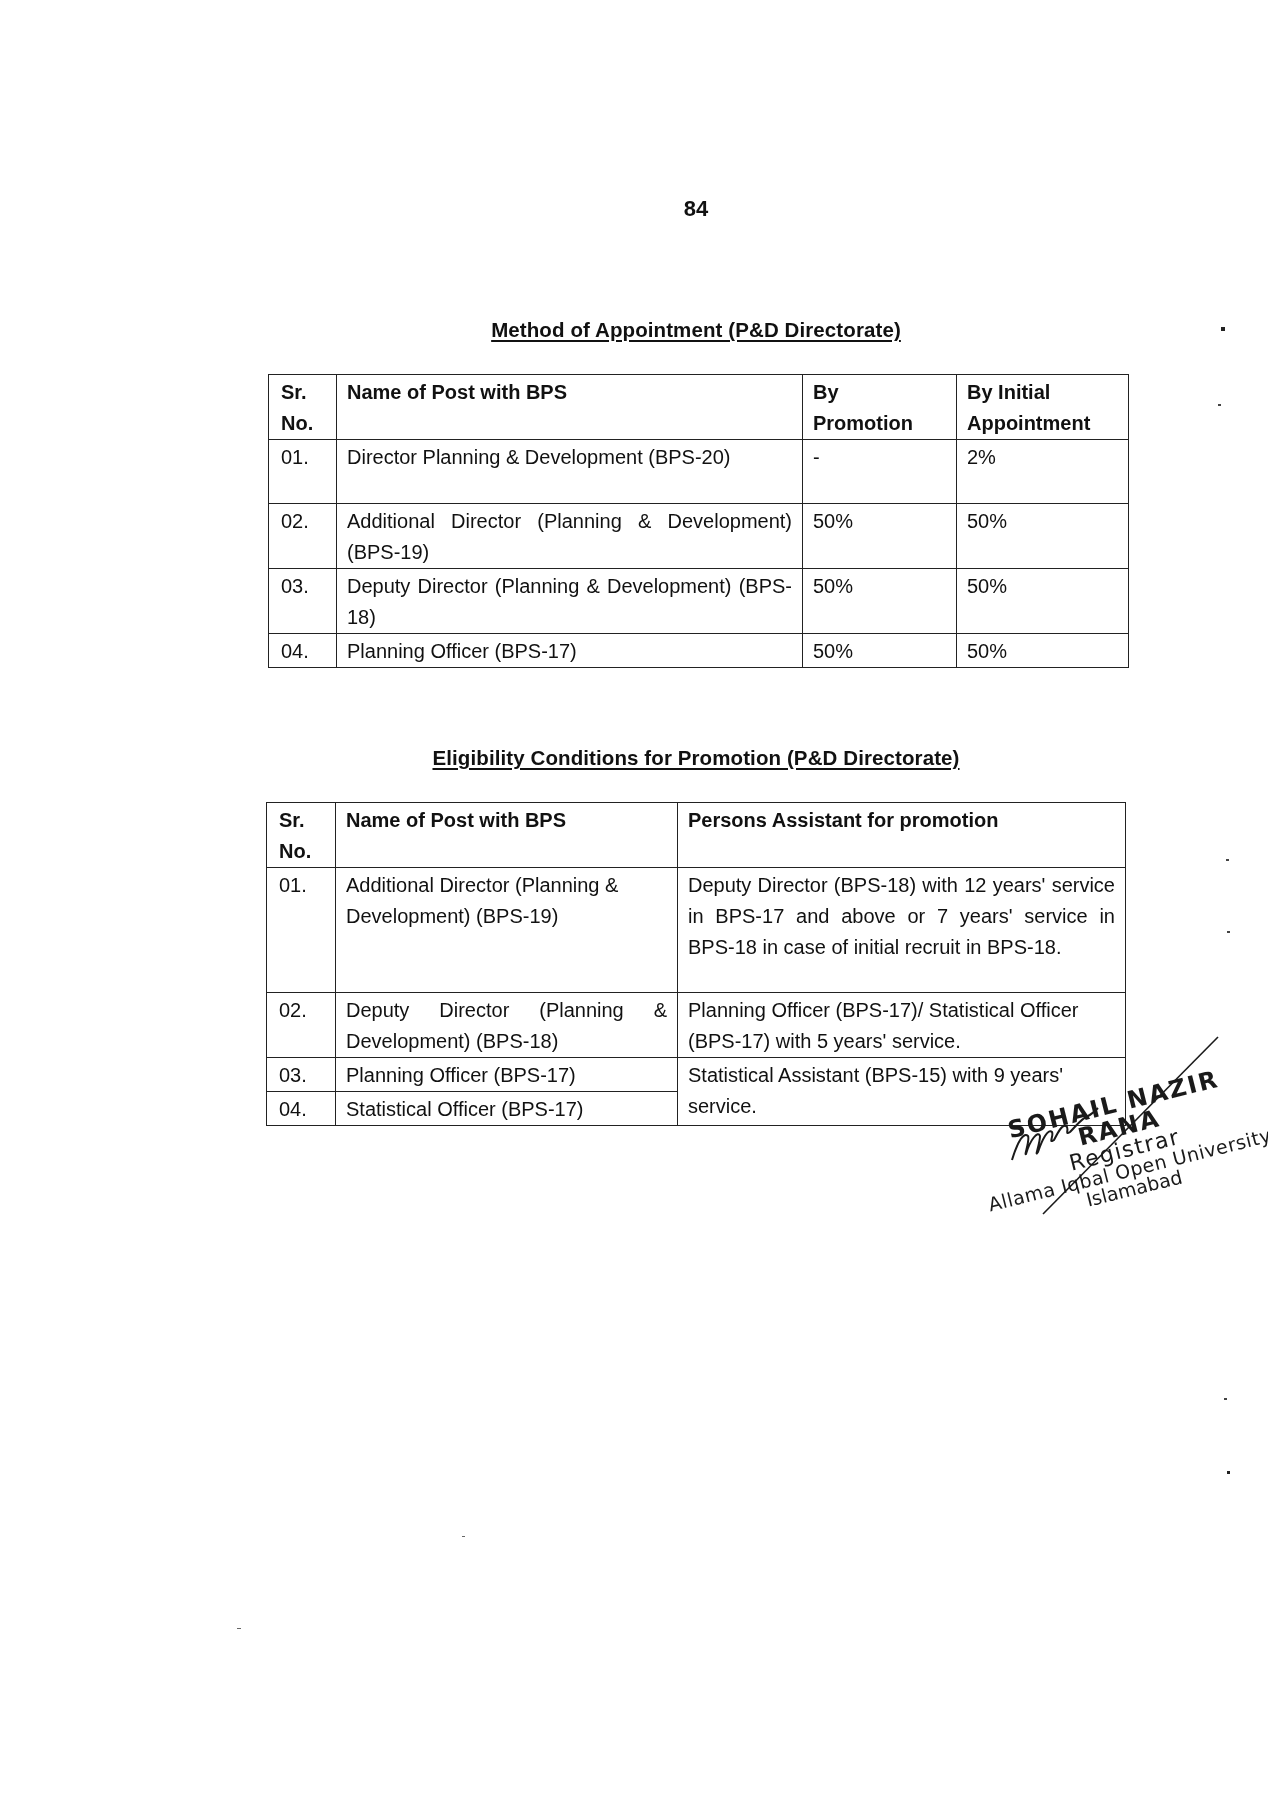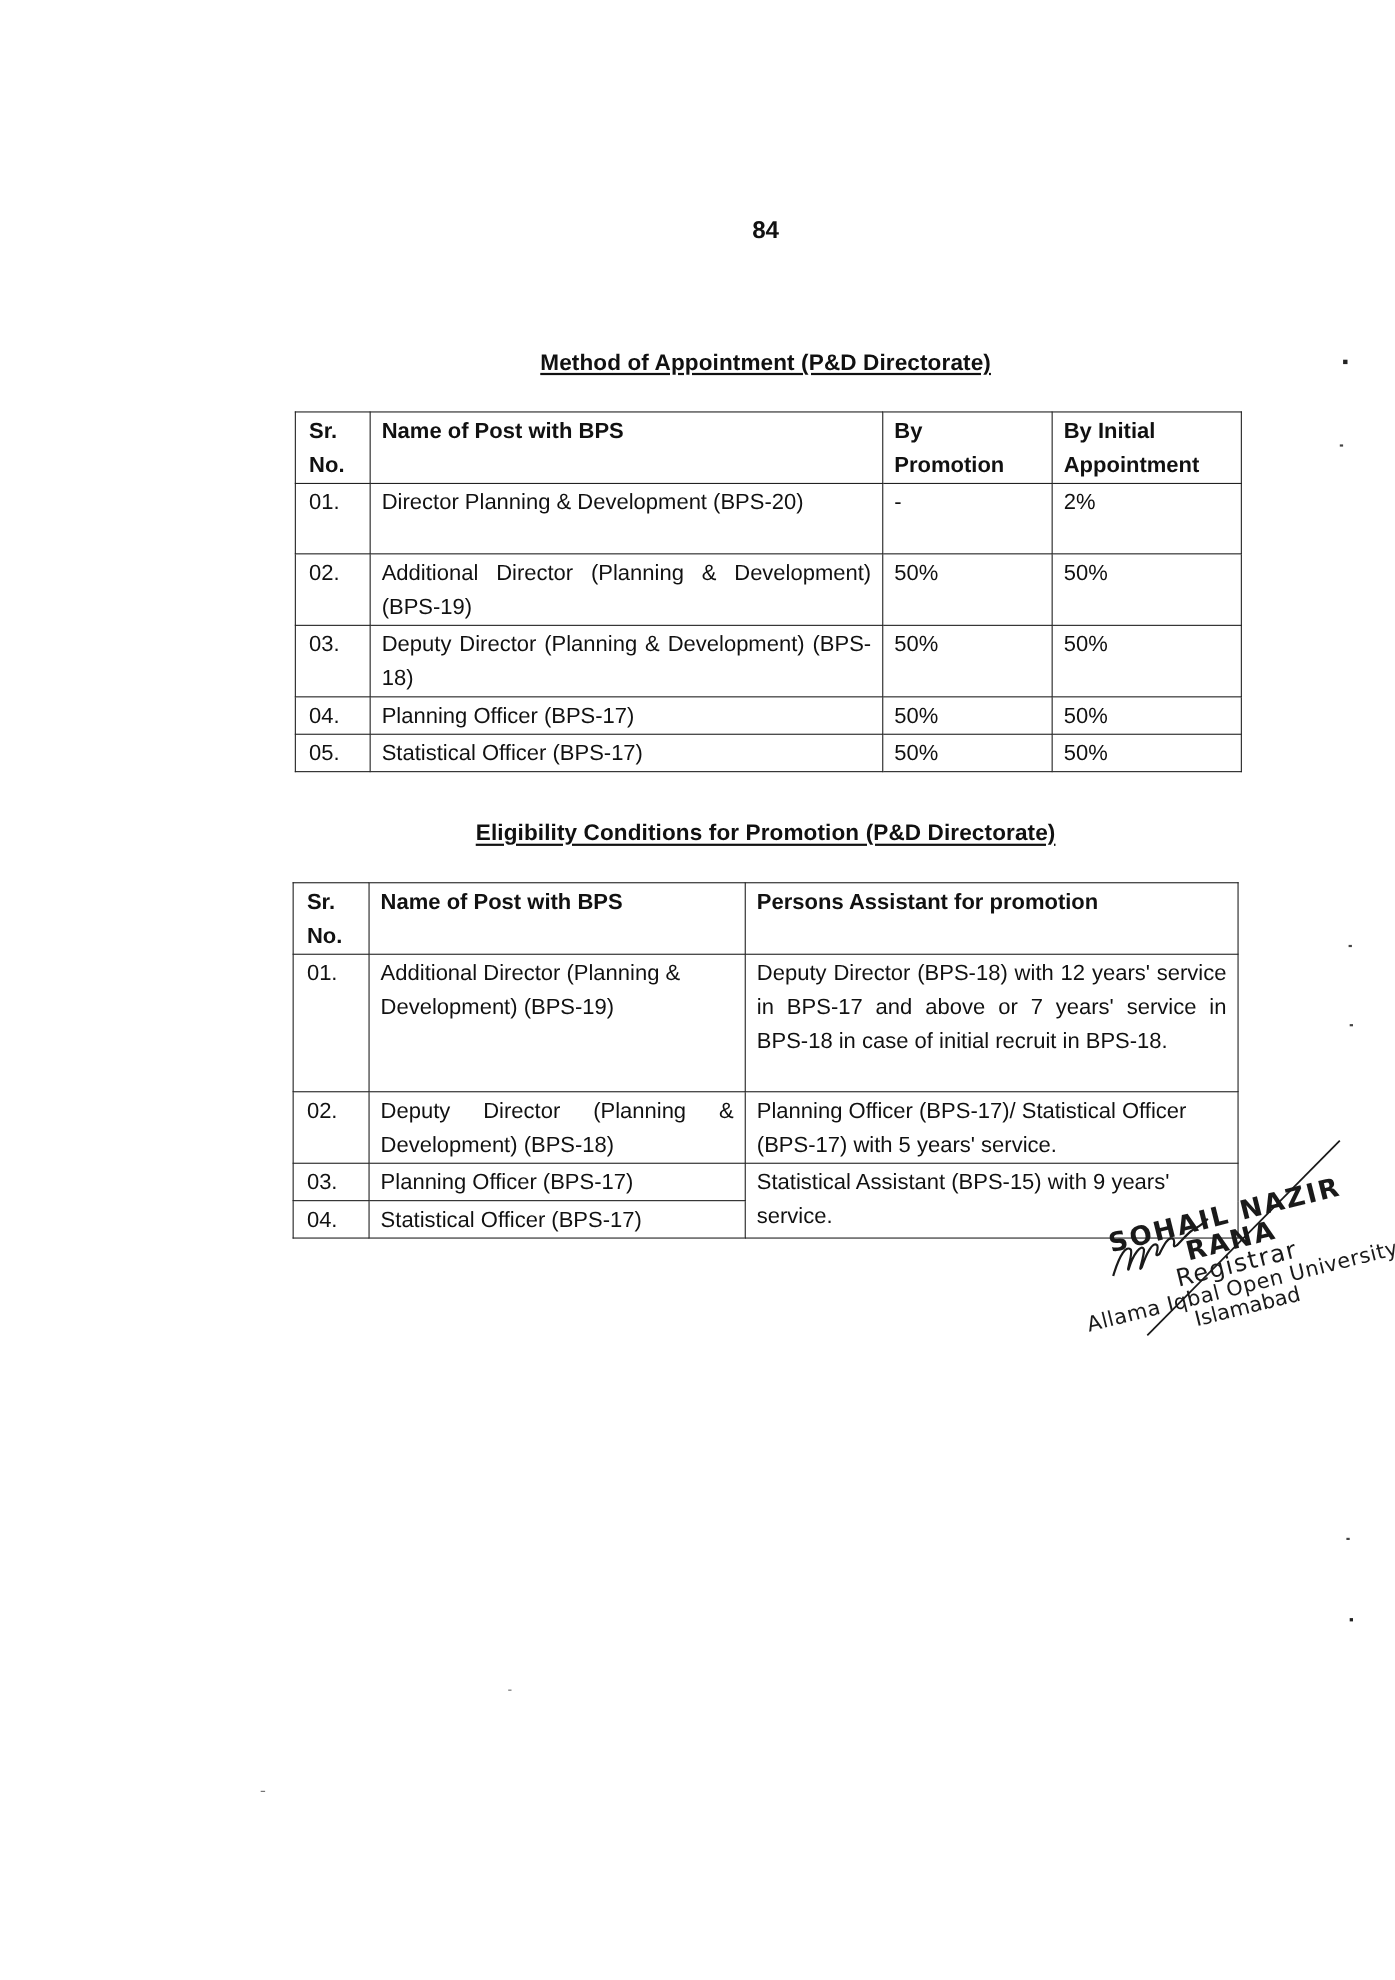--- a/index.html
+++ b/index.html
@@ -73,26 +73,20 @@
       <td class="justonly">Deputy Director (Planning &amp; Development) (BPS-18)</td>
       <td class="c">50%</td>
       <td class="c">50%</td>
     </tr>
     <tr class="r1">
       <td class="sr">04.</td>
       <td>Planning Officer (BPS-17)</td>
       <td class="c">50%</td>
       <td class="c">50%</td>
     </tr>
-    <tr class="r1">
-      <td class="sr">05.</td>
-      <td>Statistical Officer (BPS-17)</td>
-      <td class="c">50%</td>
-      <td class="c">50%</td>
-    </tr>
   </tbody>
 </table>
 
 <div class="heading h2">Eligibility Conditions for Promotion (P&amp;D Directorate)</div>
 
 <table class="t2">
   <colgroup>
     <col style="width:69px">
       <col style="width:342px">
       <col style="width:448px">

